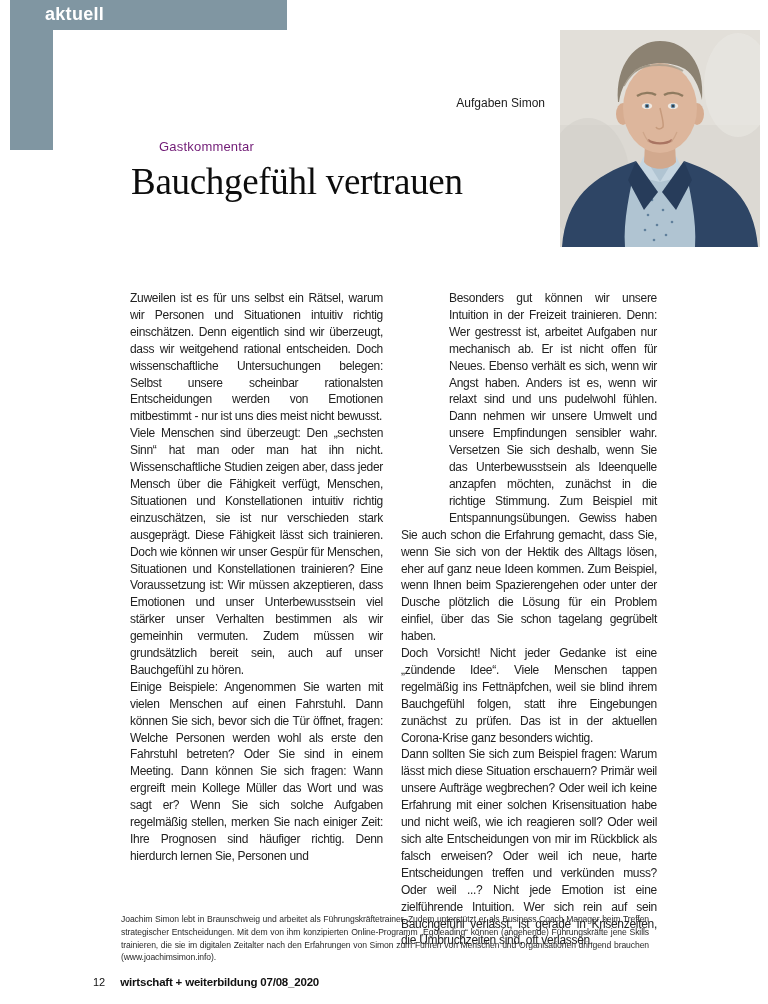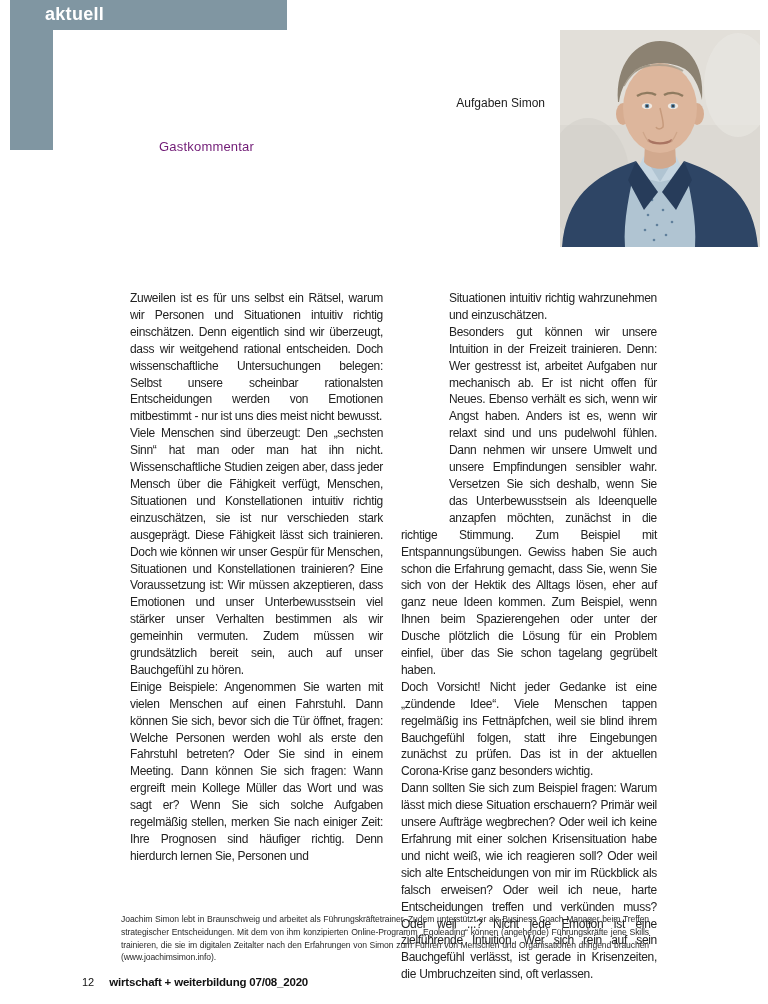--- a/index.html
+++ b/index.html
@@ -37,32 +37,33 @@
   .col-right{left:401px;width:256px;}
   .pull-quote{
     width:316px;margin:9px 0 10px 0;text-align:left;
     font-size:17.5px;line-height:23px;font-weight:700;letter-spacing:-.5px;color:#101010;
   }
   .quote-spacer{float:left;width:48px;height:102px;margin-top:127px;}
   .bio{
     position:absolute;left:121px;top:913px;width:528px;
     font-size:8.6px;line-height:12.8px;letter-spacing:-.1px;color:#2a2a2a;text-align:justify;
   }
-  .page-footer{position:absolute;left:82px;top:976px;font-size:11px;color:#111111;}
+  .page-footer{position:absolute;left:93px;top:976px;font-size:11px;color:#111111;}
   .page-footer .issue{font-weight:700;margin-left:12px;font-size:11.5px;letter-spacing:-.2px;}
 </style>
 </head>
 <body>
 
 <div class="band-v"></div>
 <div class="band-h"></div>
 <div class="section-label">aktuell</div>
 
 <div class="kicker">Gastkommentar</div>
 <h1 class="title" style="margin:0;">
+  <span>Bauchgefühl vertrauen</span>
 </h1>
 
 <div class="photo">
   <svg viewBox="0 0 200 217" xmlns="http://www.w3.org/2000/svg">
     <rect width="200" height="217" fill="#dcd9d3"></rect>
     <rect x="0" y="0" width="200" height="95" fill="#e4e1dc" opacity="0.7"></rect>
     <ellipse cx="28" cy="150" rx="42" ry="62" fill="#d0cdc7" opacity="0.5"></ellipse>
     <ellipse cx="178" cy="55" rx="34" ry="52" fill="#eae7e2" opacity="0.6"></ellipse>
 
     <path d="M58,217 L58,152 C74,138 90,131 100,131 C110,131 126,138 142,152 L142,217 Z" fill="#b0c4d2"></path>
@@ -114,21 +115,20 @@
 <div class="photo-caption">Aufgaben Simon</div>
 
 <div class="col col-left">
   <p>Zuweilen ist es für uns selbst ein Rätsel, warum wir Personen und Situationen intuitiv richtig einschätzen. Denn eigentlich sind wir überzeugt, dass wir weitgehend rational entscheiden. Doch wissenschaftliche Untersuchungen belegen: Selbst unsere scheinbar rationalsten Entscheidungen werden von Emotionen mitbestimmt - nur ist uns dies meist nicht bewusst.</p>
   <p>Viele Menschen sind überzeugt: Den „sechsten Sinn“ hat man oder man hat ihn nicht. Wissenschaftliche Studien zeigen aber, dass jeder Mensch über die Fähigkeit verfügt, Menschen, Situationen und Konstellationen intuitiv richtig einzuschätzen, sie ist nur verschieden stark ausgeprägt. Diese Fähigkeit lässt sich trainieren. Doch wie können wir unser Gespür für Menschen, Situationen und Konstellationen trainieren? Eine Voraussetzung ist: Wir müssen akzeptieren, dass Emotionen und unser Unterbewusstsein viel stärker unser Verhalten bestimmen als wir gemeinhin vermuten. Zudem müssen wir grundsätzlich bereit sein, auch auf unser Bauchgefühl zu hören.</p>
   <p>Einige Beispiele: Angenommen Sie warten mit vielen Menschen auf einen Fahrstuhl. Dann können Sie sich, bevor sich die Tür öffnet, fragen: Welche Personen werden wohl als erste den Fahrstuhl betreten? Oder Sie sind in einem Meeting. Dann können Sie sich fragen: Wann ergreift mein Kollege Müller das Wort und was sagt er? Wenn Sie sich solche Aufgaben regelmäßig stellen, merken Sie nach einiger Zeit: Ihre Prognosen sind häufiger richtig. Denn hierdurch lernen Sie, Personen und</p>
 </div>
 
 <div class="col col-right">
   <div class="quote-spacer" aria-hidden="true"></div>
-  <p>Situationen intuitiv richtig wahrzunehmen und einzuschätzen.</p>
   <p>Besonders gut können wir unsere Intuition in der Freizeit trainieren. Denn: Wer gestresst ist, arbeitet Aufgaben nur mechanisch ab. Er ist nicht offen für Neues. Ebenso verhält es sich, wenn wir Angst haben. Anders ist es, wenn wir relaxt sind und uns pudelwohl fühlen. Dann nehmen wir unsere Umwelt und unsere Empfindungen sensibler wahr. Versetzen Sie sich deshalb, wenn Sie das Unterbewusstsein als Ideenquelle anzapfen möchten, zunächst in die richtige Stimmung. Zum Beispiel mit Entspannungsübungen. Gewiss haben Sie auch schon die Erfahrung gemacht, dass Sie, wenn Sie sich von der Hektik des Alltags lösen, eher auf ganz neue Ideen kommen. Zum Beispiel, wenn Ihnen beim Spazierengehen oder unter der Dusche plötzlich die Lösung für ein Problem einfiel, über das Sie schon tagelang gegrübelt haben.</p>
   <p>Doch Vorsicht! Nicht jeder Gedanke ist eine „zündende Idee“. Viele Menschen tappen regelmäßig ins Fettnäpfchen, weil sie blind ihrem Bauchgefühl folgen, statt ihre Eingebungen zunächst zu prüfen. Das ist in der aktuellen Corona-Krise ganz besonders wichtig.</p>
   <p>Dann sollten Sie sich zum Beispiel fragen: Warum lässt mich diese Situation erschauern? Primär weil unsere Aufträge wegbrechen? Oder weil ich keine Erfahrung mit einer solchen Krisensituation habe und nicht weiß, wie ich reagieren soll? Oder weil sich alte Entscheidungen von mir im Rückblick als falsch erweisen? Oder weil ich neue, harte Entscheidungen treffen und verkünden muss? Oder weil ...? Nicht jede Emotion ist eine zielführende Intuition. Wer sich rein auf sein Bauchgefühl verlässt, ist gerade in Krisenzeiten, die Umbruchzeiten sind, oft verlassen.</p>
 </div>
 
 <div class="bio">Joachim Simon lebt in Braunschweig und arbeitet als Führungskräftetrainer. Zudem unterstützt er als Business Coach Manager beim Treffen strategischer Entscheidungen. Mit dem von ihm konzipierten Online-Programm „Egoleading“ können (angehende) Führungskräfte jene Skills trainieren, die sie im digitalen Zeitalter nach den Erfahrungen von Simon zum Führen von Menschen und Organisationen dringend brauchen (www.joachimsimon.info).</div>
 
 <div class="page-footer">
   <span>12</span>
   <span class="issue">wirtschaft + weiterbildung 07/08_2020</span>

